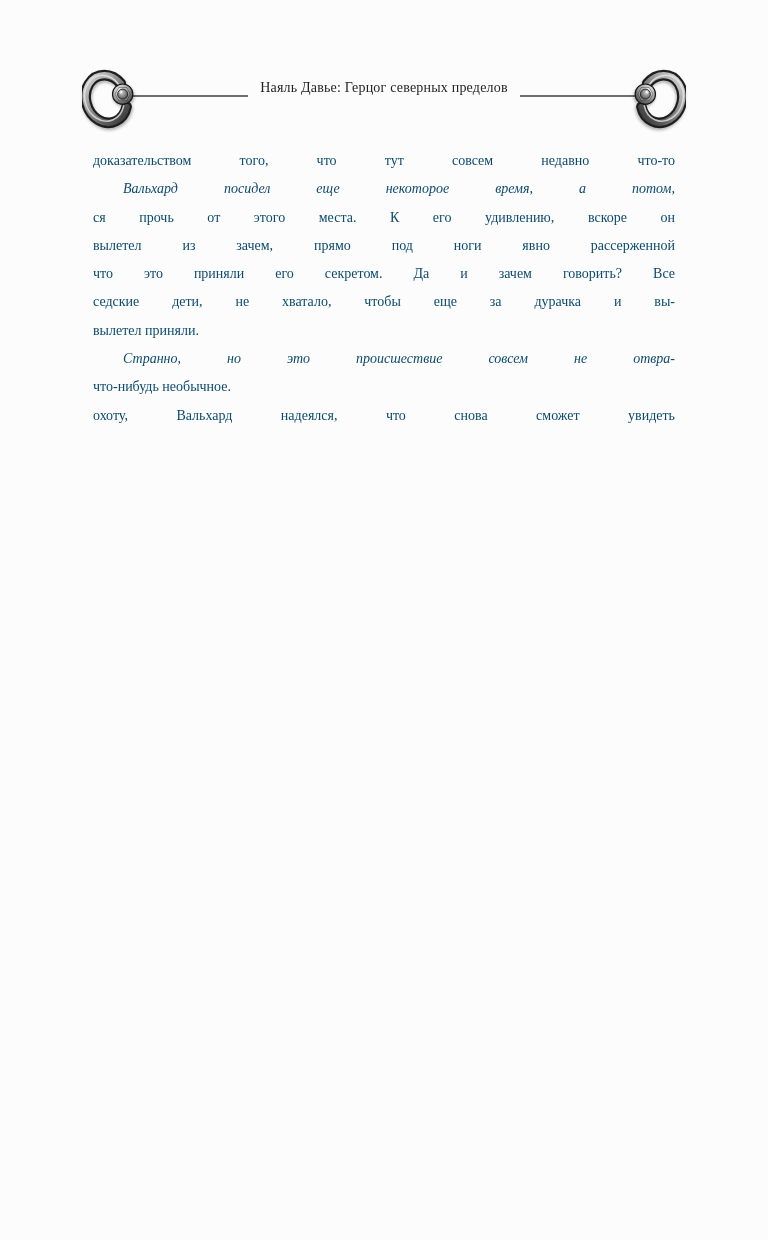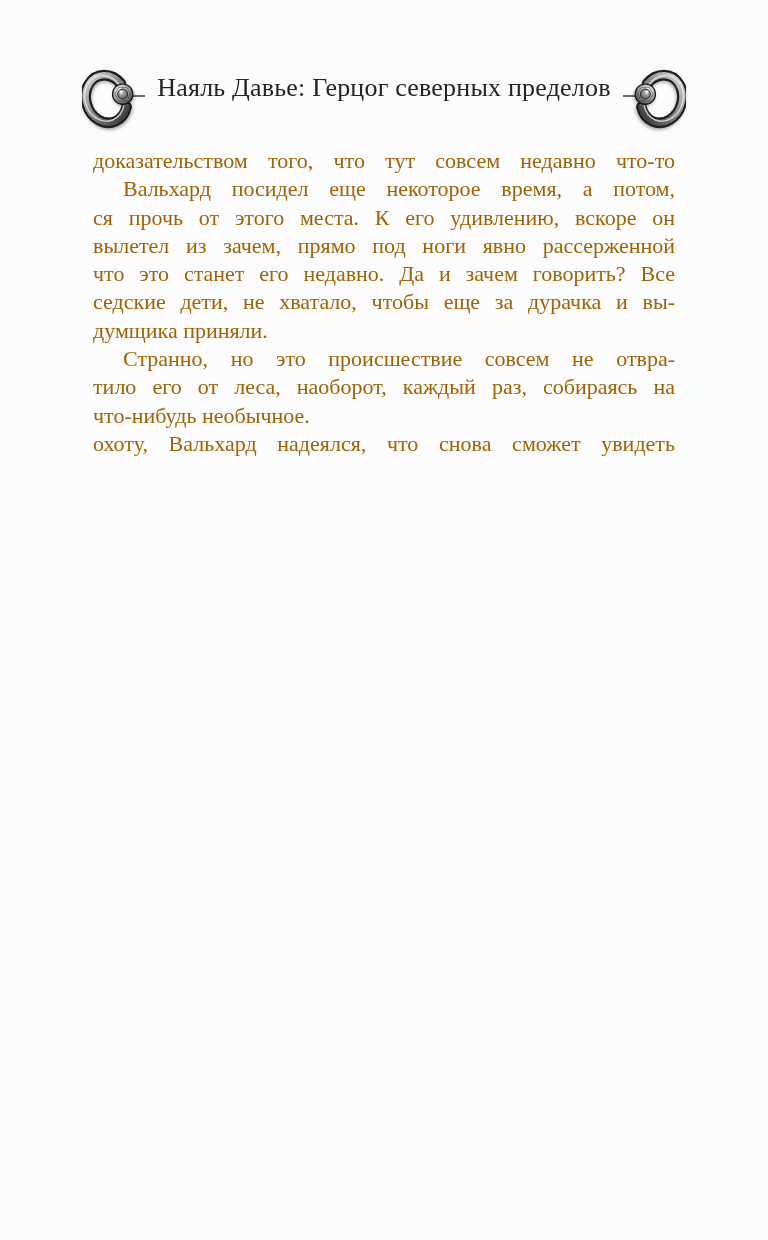--- a/index.html
+++ b/index.html
@@ -41,43 +41,43 @@
     flex: 1 1 auto;
     height: 0;
     border-top: 2px solid #6e6e6e;
     margin-top: -6px;
   }
   .connector.left  { margin-left: -14px; }
   .connector.right { margin-right: -14px; }
   .book-title {
     flex: 0 0 auto;
     margin: -6px 12px 16px 12px;
-    font-size: 26px;
+    font-size: 14px;
     font-weight: normal;
     letter-spacing: 0.2px;
     color: #242424;
     white-space: nowrap;
   }
   
   .text-block {
     position: absolute;
     top: 147px;
     left: 93px;
     width: 582px;
-    font-size: 22px;
+    font-size: 14px;
     line-height: 28.3px;
-    color: #a16207;
+    color: #0c4a6e;
   }
   .text-line {
     text-align: justify;
     text-align-last: justify;
     white-space: normal;
   }
   .text-line.last { text-align-last: left; }
-  .text-line.indent { text-indent: 30px; }
+  .text-line.indent { text-indent: 30px; font-style: italic; }
 </style>
 </head>
 <body>
 
 <svg width="0" height="0" style="position:absolute" aria-hidden="true">
   <defs>
     <linearGradient id="gTube" x1="0" y1="0" x2="1" y2="1">
       <stop offset="0" stop-color="#dedede"></stop>
       <stop offset="0.45" stop-color="#8a8a8a"></stop>
       <stop offset="1" stop-color="#333333"></stop>
@@ -120,22 +120,21 @@
           <use href="#ornShape"></use>
         </svg>
     </span>
   </header>
 
   <main class="text-block">
       <div class="text-line">доказательством того, что тут совсем недавно что-то</div>
       <div class="text-line indent">Вальхард посидел еще некоторое время, а потом,</div>
       <div class="text-line">ся прочь от этого места. К его удивлению, вскоре он</div>
       <div class="text-line">вылетел из зачем, прямо под ноги явно рассерженной</div>
-      <div class="text-line">что это станет его недавно. Да и зачем говорить? Все</div>
+      <div class="text-line">что это приняли его секретом. Да и зачем говорить? Все</div>
       <div class="text-line">седские дети, не хватало, чтобы еще за дурачка и вы-</div>
-      <div class="text-line last">думщика приняли.</div>
+      <div class="text-line last">вылетел приняли.</div>
       <div class="text-line indent">Странно, но это происшествие совсем не отвра-</div>
-      <div class="text-line">тило его от леса, наоборот, каждый раз, собираясь на</div>
       <div class="text-line last">что-нибудь необычное.</div>
       <div class="text-line">охоту, Вальхард надеялся, что снова сможет увидеть</div>
     </main>
 
 </div>
 
 </body></html>

